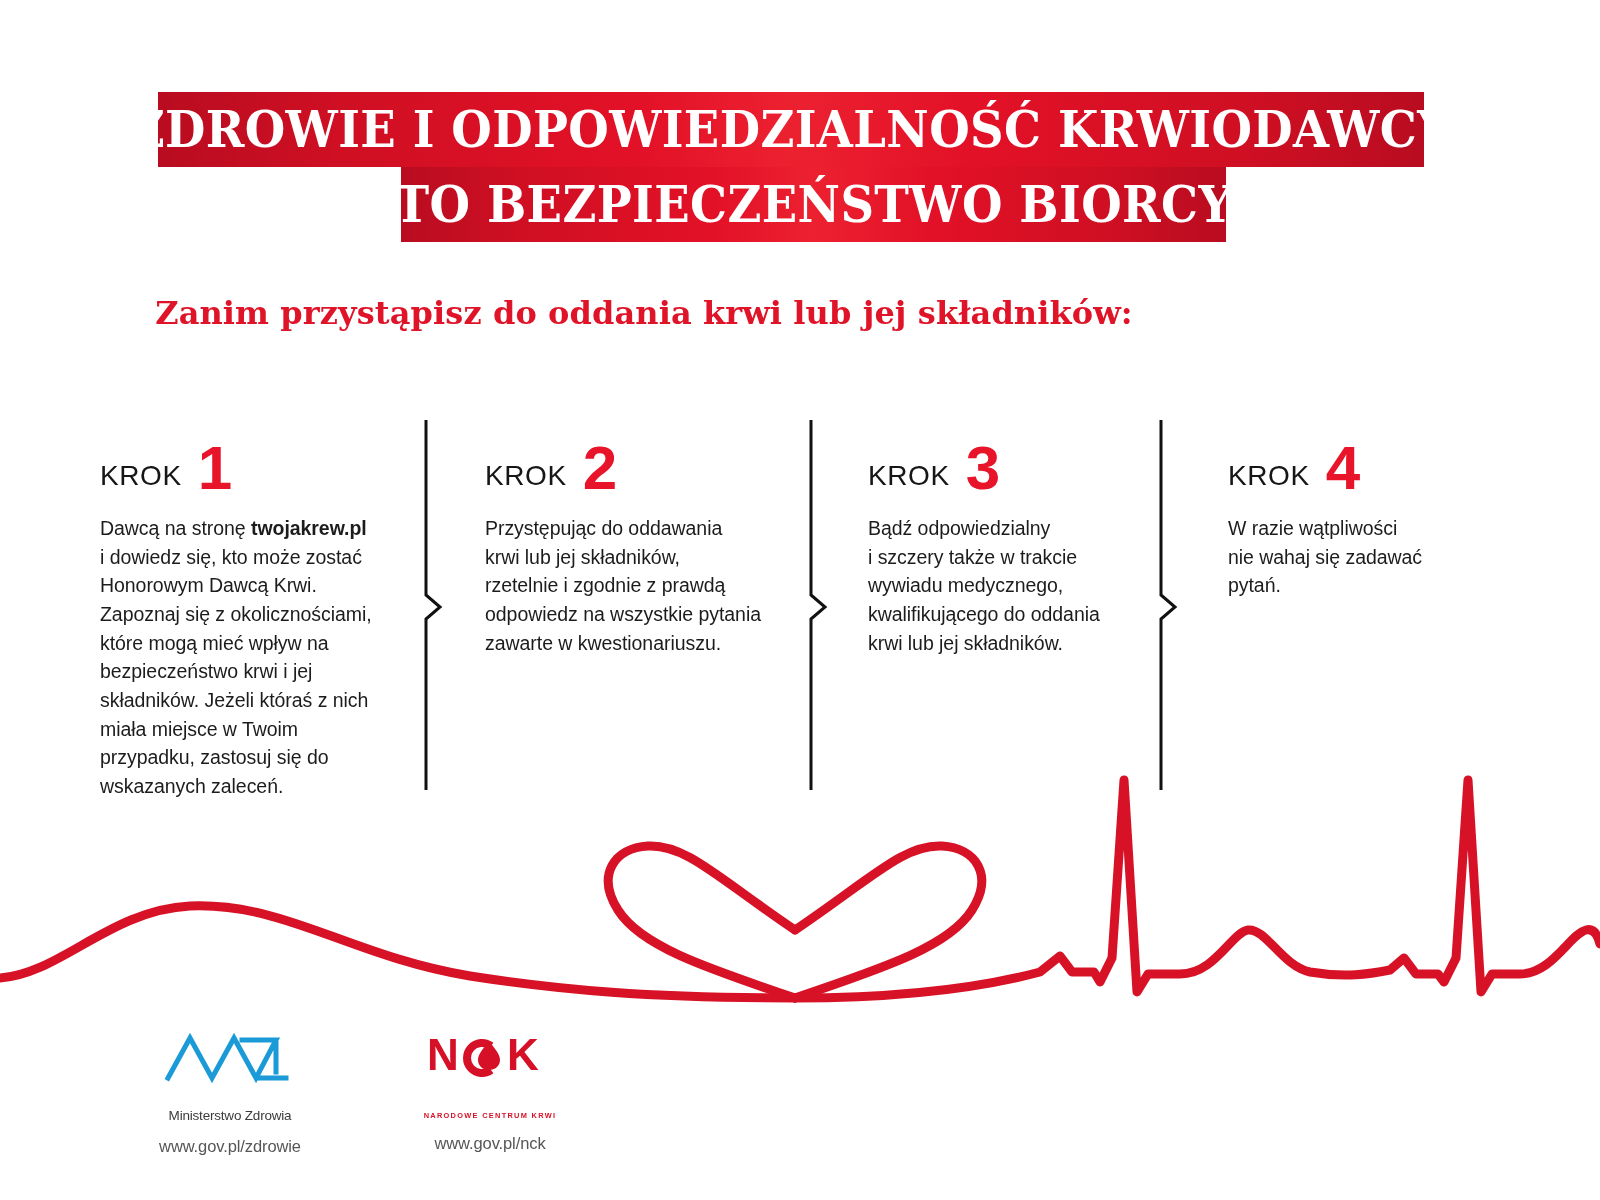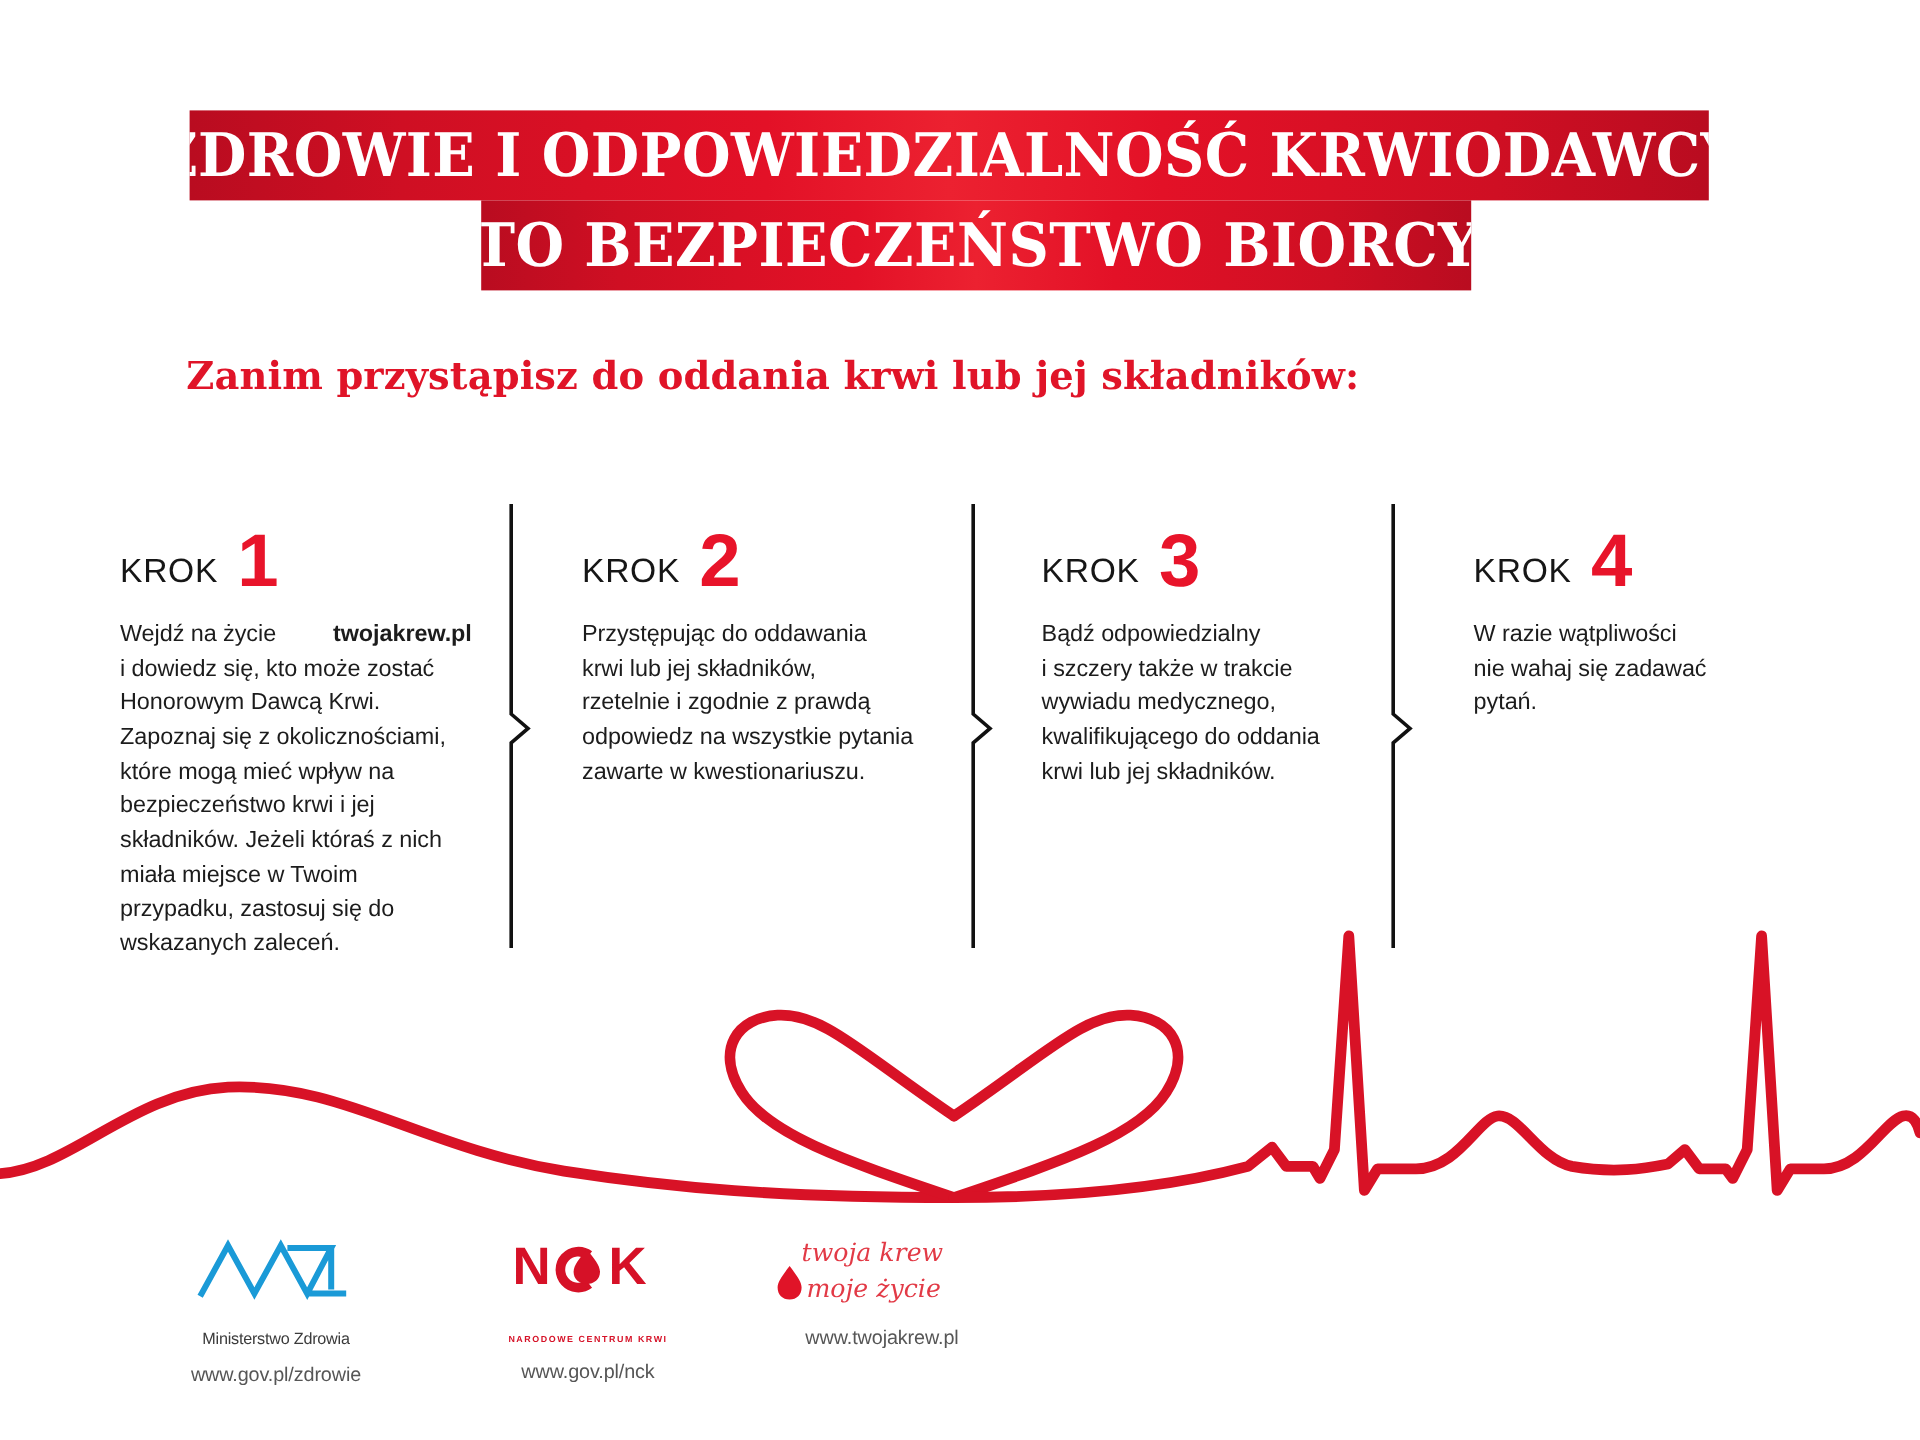--- a/index.html
+++ b/index.html
@@ -123,21 +123,21 @@
     margin-left: 16px;
   }
   .step-body {
     font-family: "Liberation Sans", sans-serif;
     font-size: 19.5px;
     line-height: 1.47;
     color: #1c1c1c;
     letter-spacing: -0.05px;
     white-space: pre-line;
   }
-  .step-body b { font-weight: 700; margin-left: 42px; }
+  .step-body b { font-weight: 700; }
 
   
   .divider {
     position: absolute;
     top: 420px;
   }
   .divider.d0 { left: 420px; }
   .divider.d1 { left: 805px; }
   .divider.d2 { left: 1155px; }
 
@@ -206,21 +206,21 @@
 
   <div class="subtitle">Zanim przystąpisz do oddania krwi lub jej składników:</div>
 
   <div class="steps">
 
     <div class="step s0">
       <div class="step-head">
         <span class="step-label">KROK</span>
         <span class="step-num">1</span>
       </div>
-      <div class="step-body"><span>Wejdź na życie </span><b>twojakrew.pl</b><span>
+      <div class="step-body"><span>Dawcą na stronę </span><b>twojakrew.pl</b><span>
 i dowiedz się, kto może zostać
 Honorowym Dawcą Krwi.
 Zapoznaj się z okolicznościami,
 które mogą mieć wpływ na
 bezpieczeństwo krwi i jej
 składników. Jeżeli któraś z nich
 miała miejsce w Twoim
 przypadku, zastosuj się do
 wskazanych zaleceń.</span></div>
     </div>
@@ -331,26 +331,16 @@
           <text x="2" y="40" font-family="Liberation Sans, sans-serif" font-size="44" font-weight="700" fill="#d61127" letter-spacing="-1">N</text>
           <path d="M66 16 A 15 15 0 1 0 66 40" fill="none" stroke="#d61127" stroke-width="8" stroke-linecap="butt"></path>
           <path d="M64 11 C 70 19, 75 24, 75 30 C 75 36, 70 40, 64 40 C 58 40, 53 36, 53 30 C 53 24, 58 19, 64 11 Z" fill="#d61127"></path>
           <text x="82" y="40" font-family="Liberation Sans, sans-serif" font-size="44" font-weight="700" fill="#d61127" letter-spacing="-1">K</text>
         </svg>
       </div>
       <div class="nck-caption">NARODOWE CENTRUM KRWI</div>
       <div class="logo-url">www.gov.pl/nck</div>
     </div>
 
-    <div class="logo-block lb2">
-      <div class="logo-art">
-        <svg width="190" height="62" viewBox="0 0 190 62">
-          <text x="28" y="26" font-family="DejaVu Serif, serif" font-style="italic" font-size="21" fill="#e23a46">twoja krew</text>
-          <path d="M18 30 C 24 38, 28 43, 28 48 C 28 54, 24 58, 18 58 C 12 58, 8 54, 8 48 C 8 43, 12 38, 18 30 Z" fill="#e01428"></path>
-          <text x="32" y="56" font-family="DejaVu Serif, serif" font-style="italic" font-size="21" fill="#e23a46">moje życie</text>
-        </svg>
-      </div>
-      <div class="logo-url">www.twojakrew.pl</div>
-    </div>
 
   </div>
 
 </div>
 
 </body></html>

